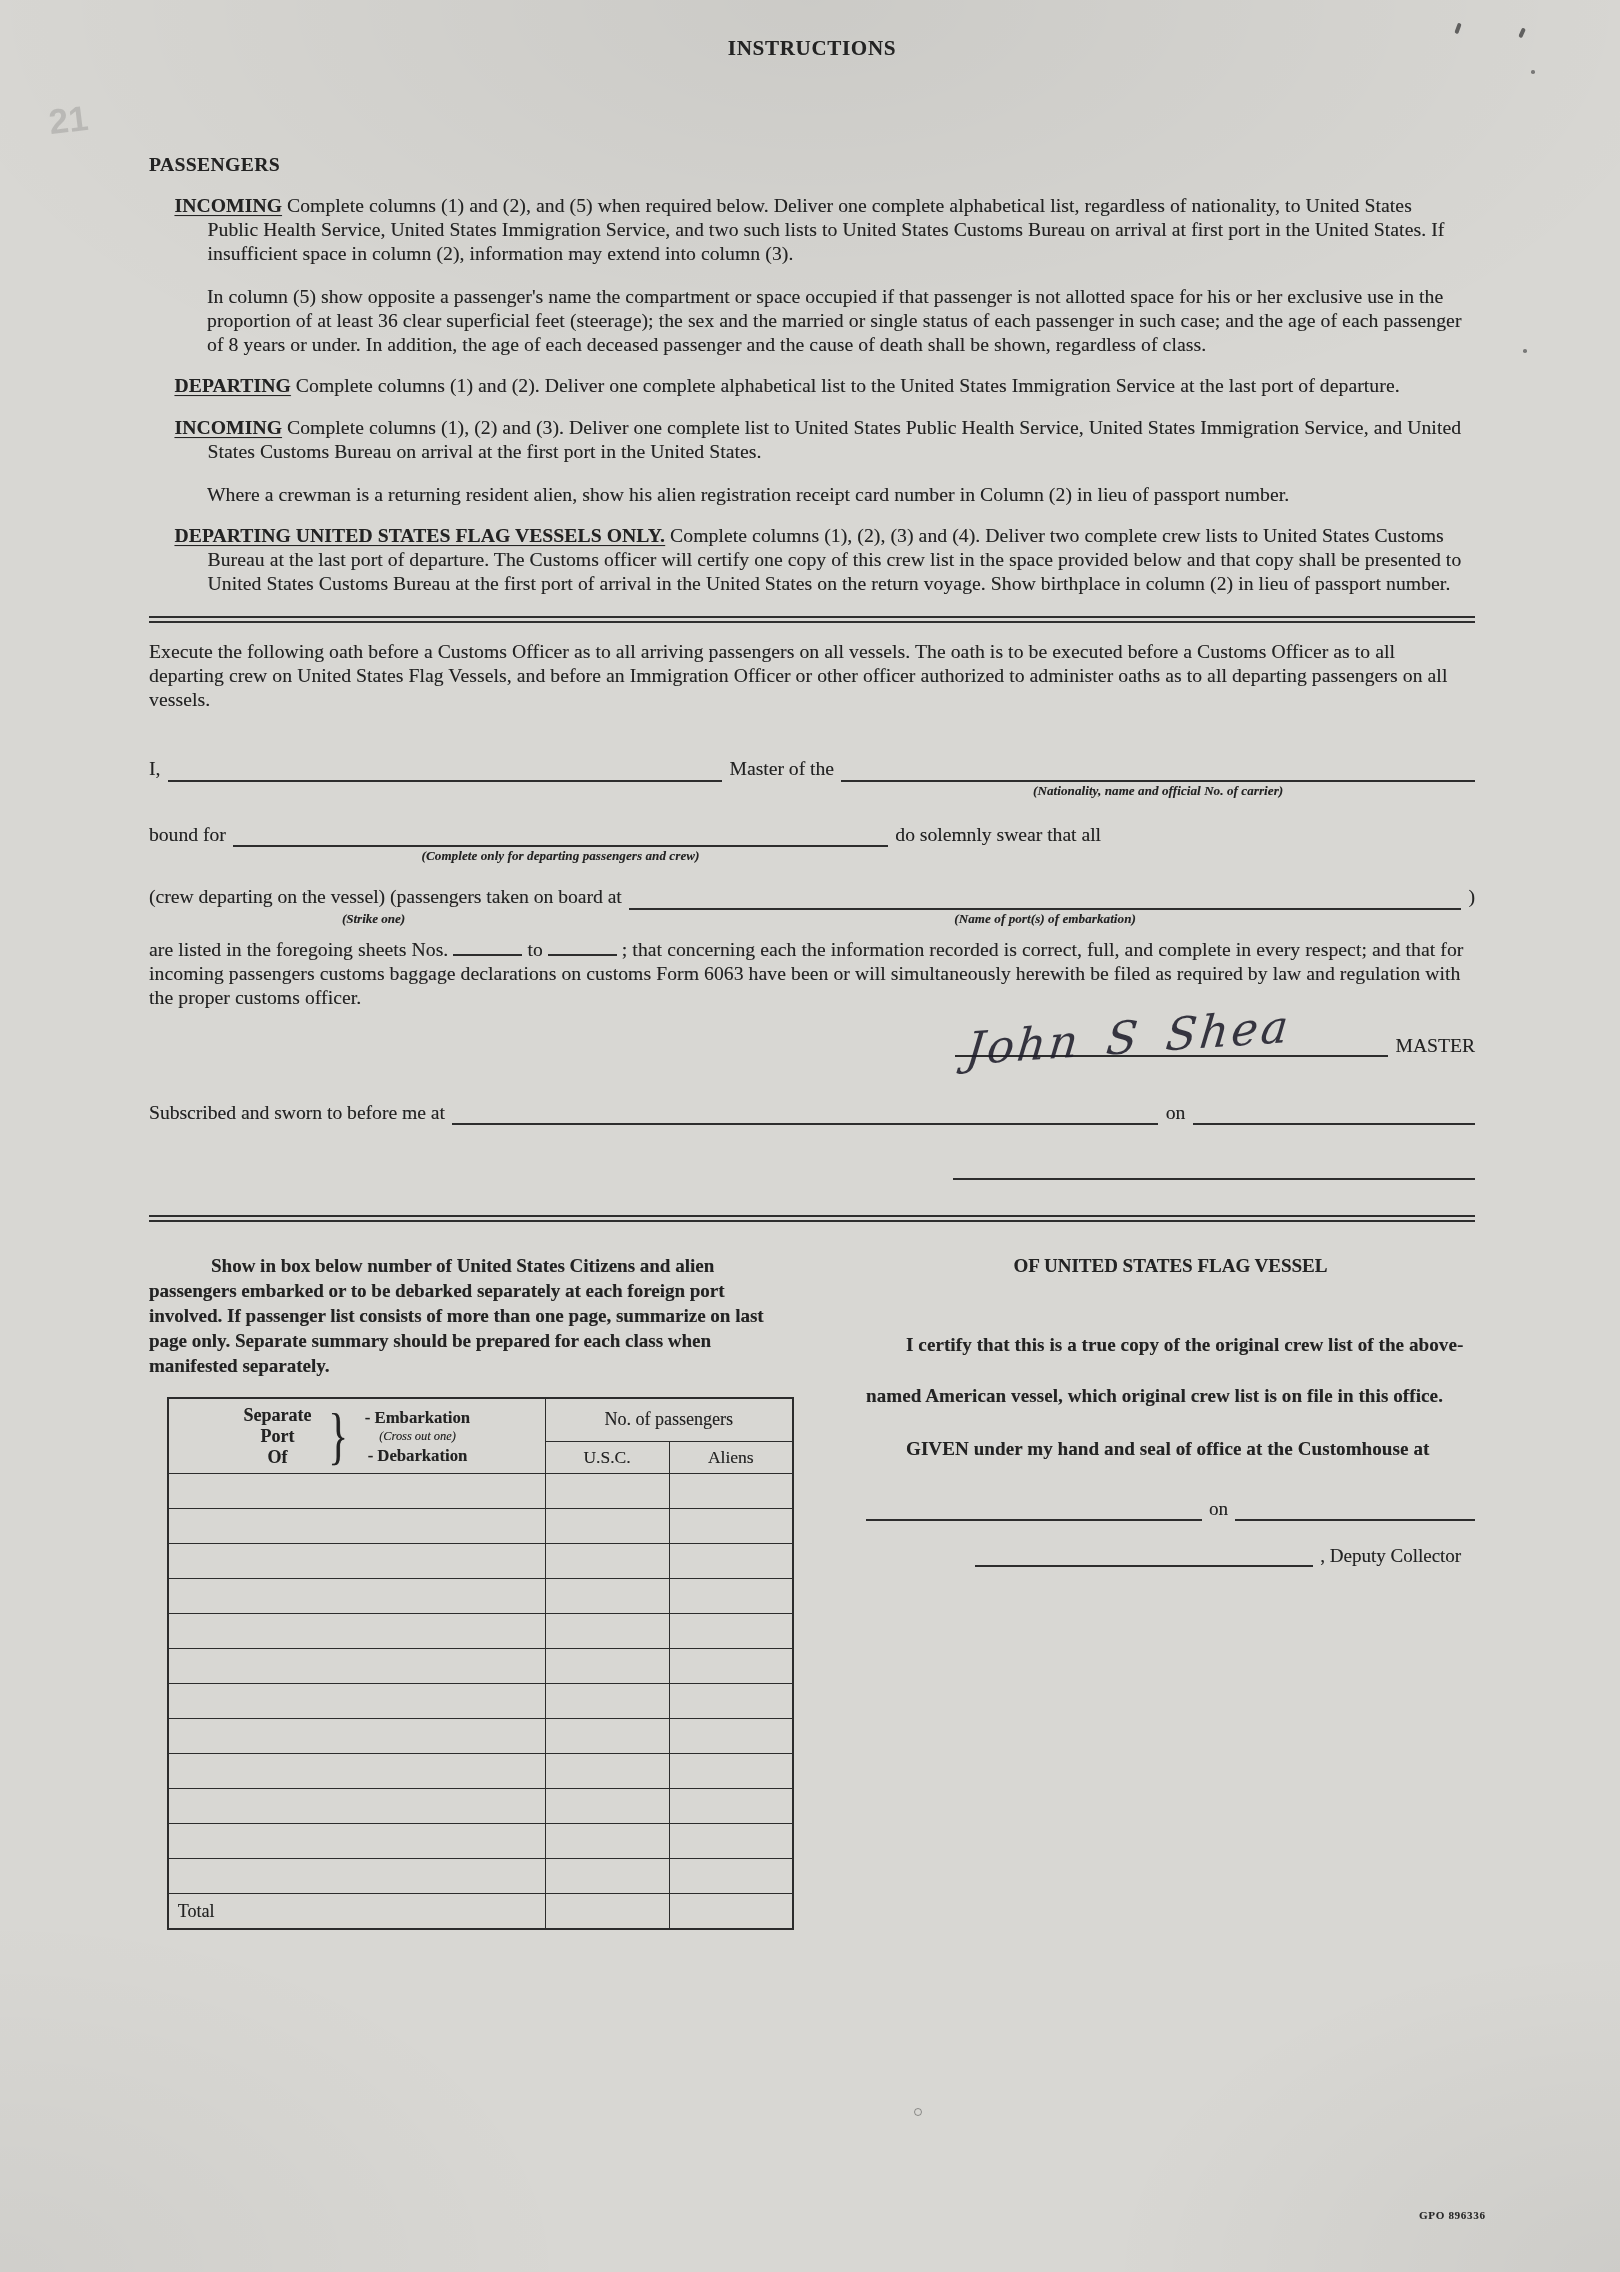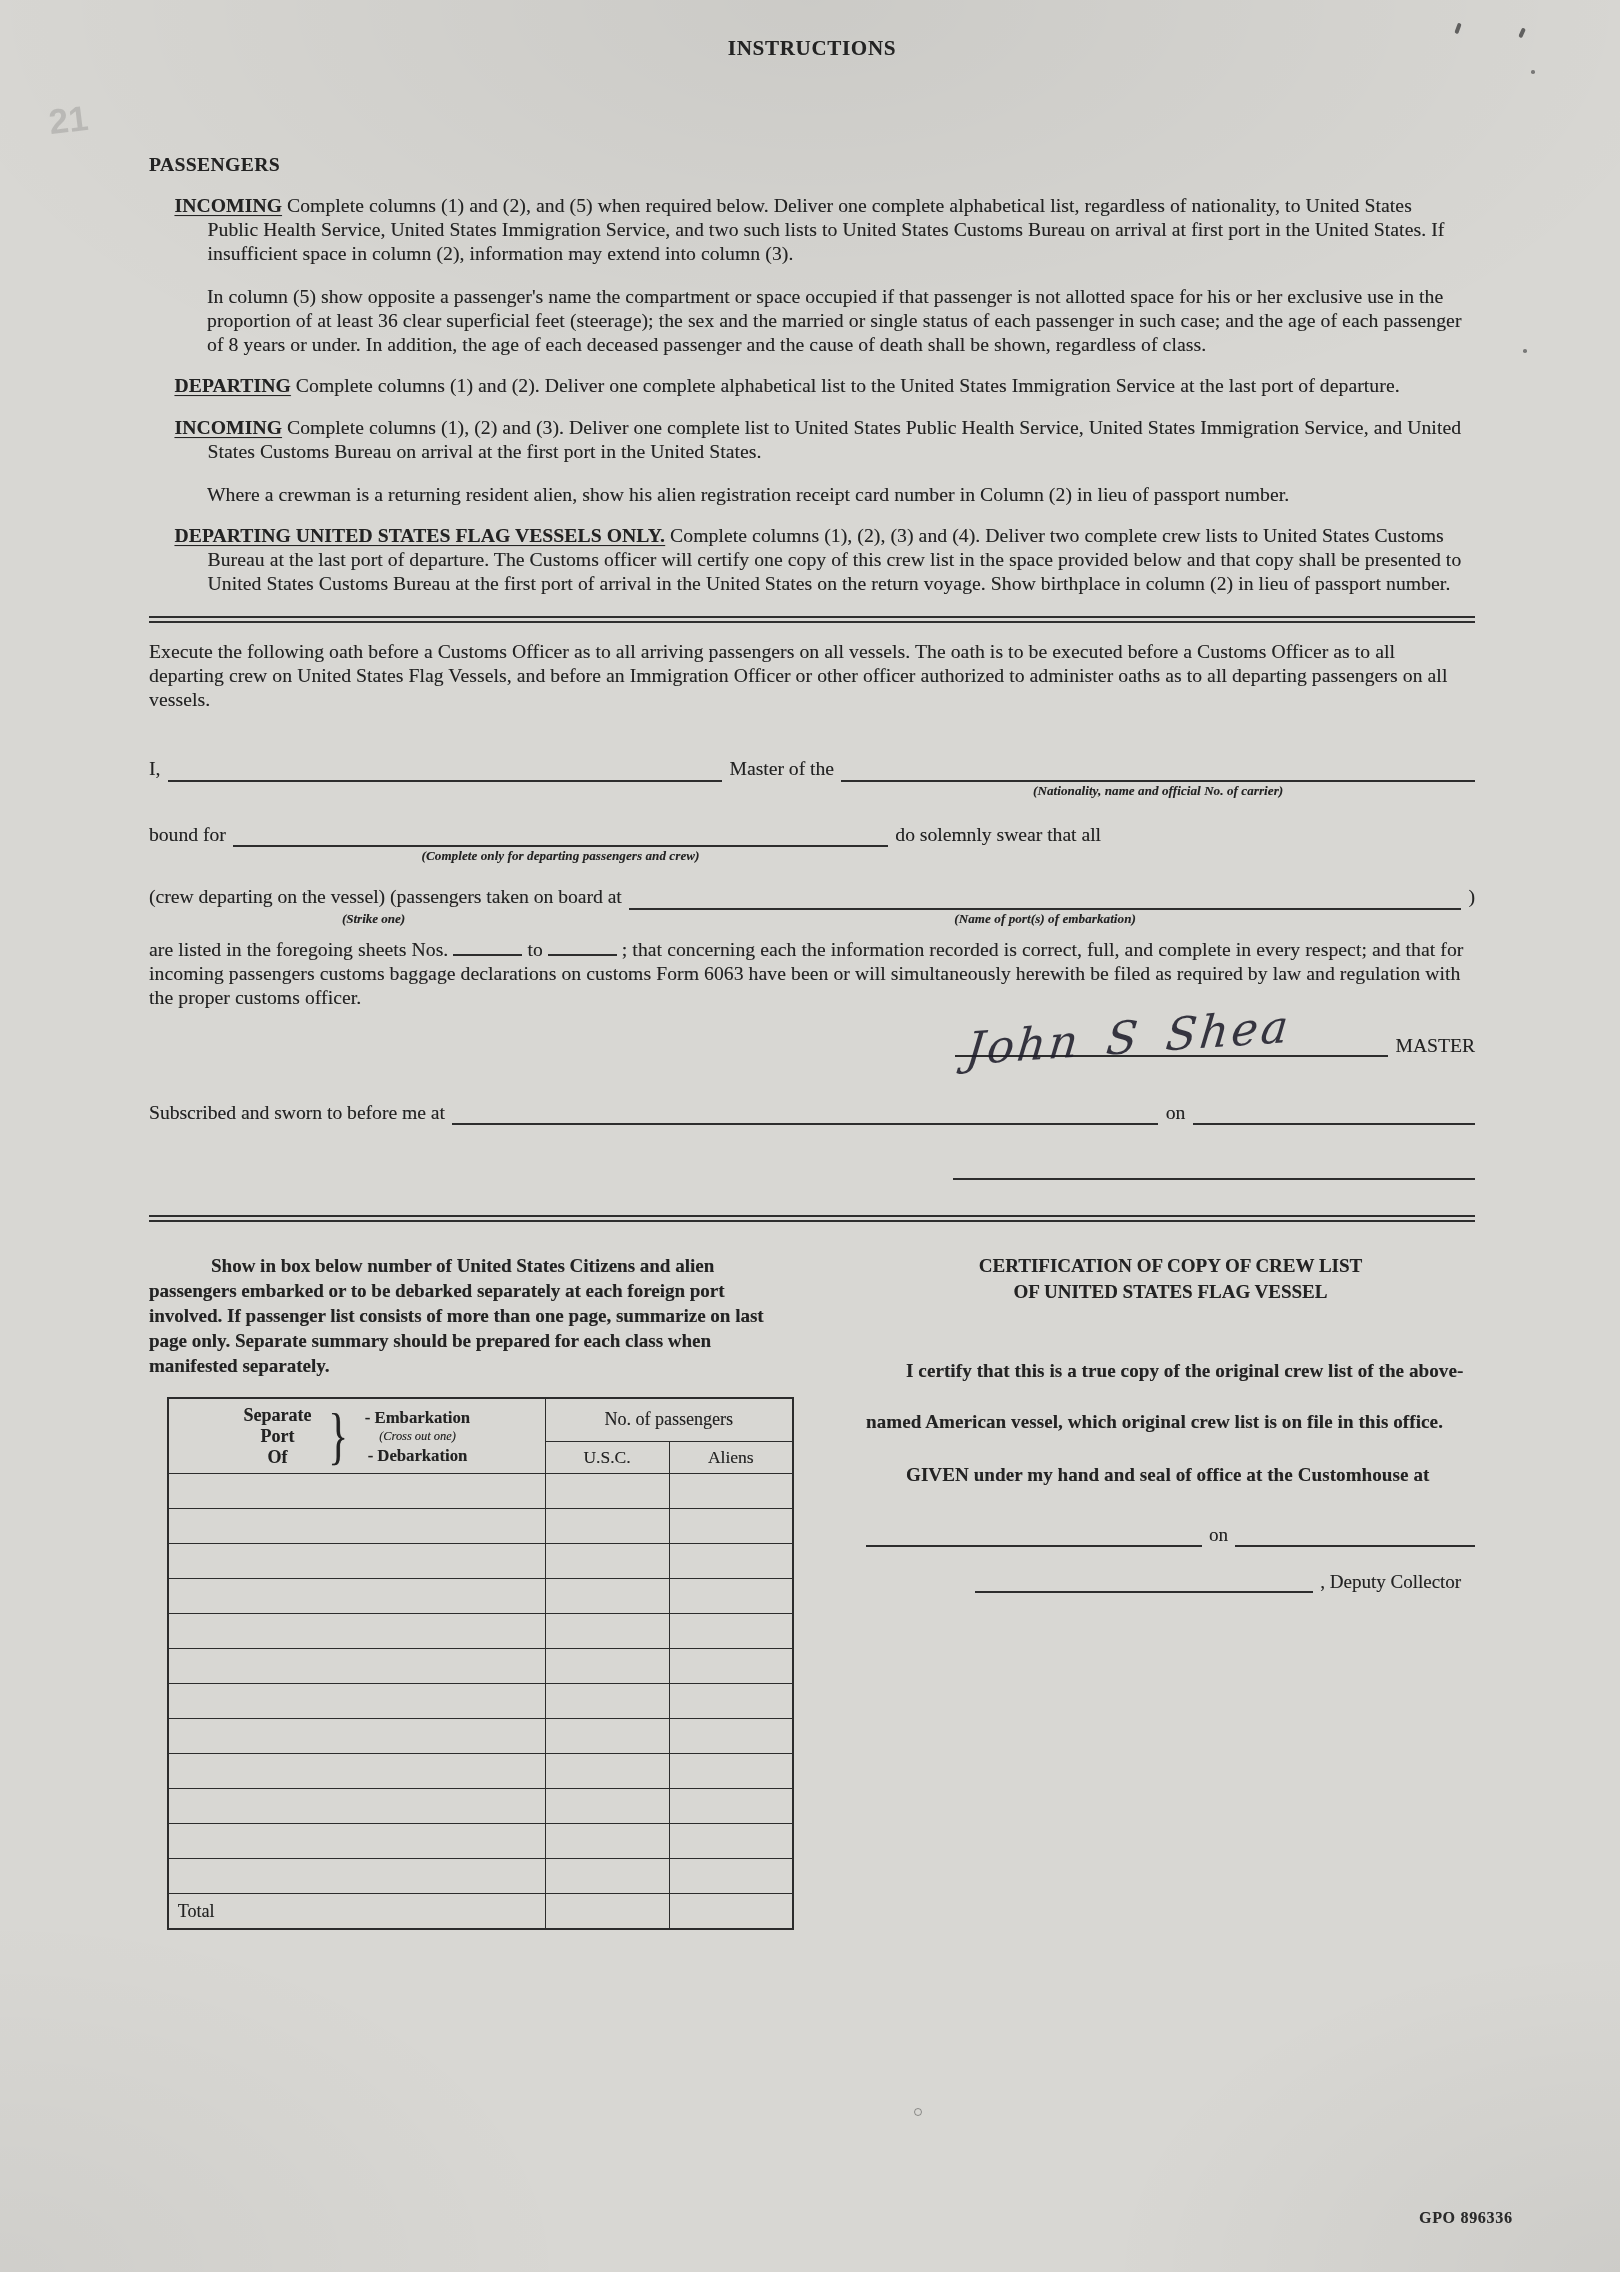--- a/index.html
+++ b/index.html
@@ -92,21 +92,21 @@
   .cert-title { text-align: center; font-size: 19px; font-weight: bold; line-height: 26px; }
   .cert-line { font-size: 19px; line-height: 24px; font-weight: bold; letter-spacing: 0.1px; }
   .cert-1 { margin-top: 54px; padding-left: 40px; }
   .cert-2 { margin-top: 27px; }
   .cert-given { margin-top: 29px; padding-left: 40px; }
   .row-cert-on { margin-top: 36px; font-size: 19px; }
   .cb1 { flex: 1.4; } .cb2 { flex: 1; }
   .row-deputy { margin-top: 23px; font-size: 19px; }
   .deputy-blank { flex: 0 0 338px; margin-left: 109px; }
 
-  .gpo { position: absolute; left: 1419px; top: 2209px; font-size: 16px; font-weight: bold;
+  .gpo { position: absolute; left: 1419px; top: 2209px; font-size: 11px; font-weight: bold;
          letter-spacing: 0.7px; color: #2a2a2a; }
 
   .ghost-21 { position: absolute; left: 49px; top: 100px; font-size: 35px; font-weight: bold;
               color: rgba(40,40,40,0.16); transform: rotate(-7deg); text-shadow: none;
               font-family: "Liberation Sans", sans-serif; }
   .mark { position: absolute; background: #3a3a3a; border-radius: 2.2px; opacity: 0.75; }
   .mark1 { left: 1456px; top: 23px; width: 4.4px; height: 11px; transform: rotate(20deg); }
   .mark2 { left: 1520px; top: 28px; width: 4.4px; height: 10.2px; transform: rotate(24deg); }
   .dot { position: absolute; border-radius: 50%; background: #474747; opacity: 0.65; }
   .dot1 { left: 1531px; top: 70px; width: 3.6px; height: 3.6px; }
@@ -317,21 +317,20 @@
           <tr class="total-row">
             <td class="total-cell">Total</td>
             <td></td>
             <td></td>
           </tr>
         </tbody>
       </table>
     </div>
 
     <div class="col-right">
-      <div class="cert-title">CERTIFICATION OF COPY OF CREW LIST</div>
       <div class="cert-title">OF UNITED STATES FLAG VESSEL</div>
 
       <div class="cert-line cert-1">I certify that this is a true copy of the original crew list of the above-</div>
       <div class="cert-line cert-2">named American vessel, which original crew list is on file in this office.</div>
       <div class="cert-line cert-given">GIVEN under my hand and seal of office at the Customhouse at</div>
 
       <div class="fill-row row-cert-on">
         <span class="blank cb1"></span>
         <span class="ft">on</span>
         <span class="blank cb2"></span>

